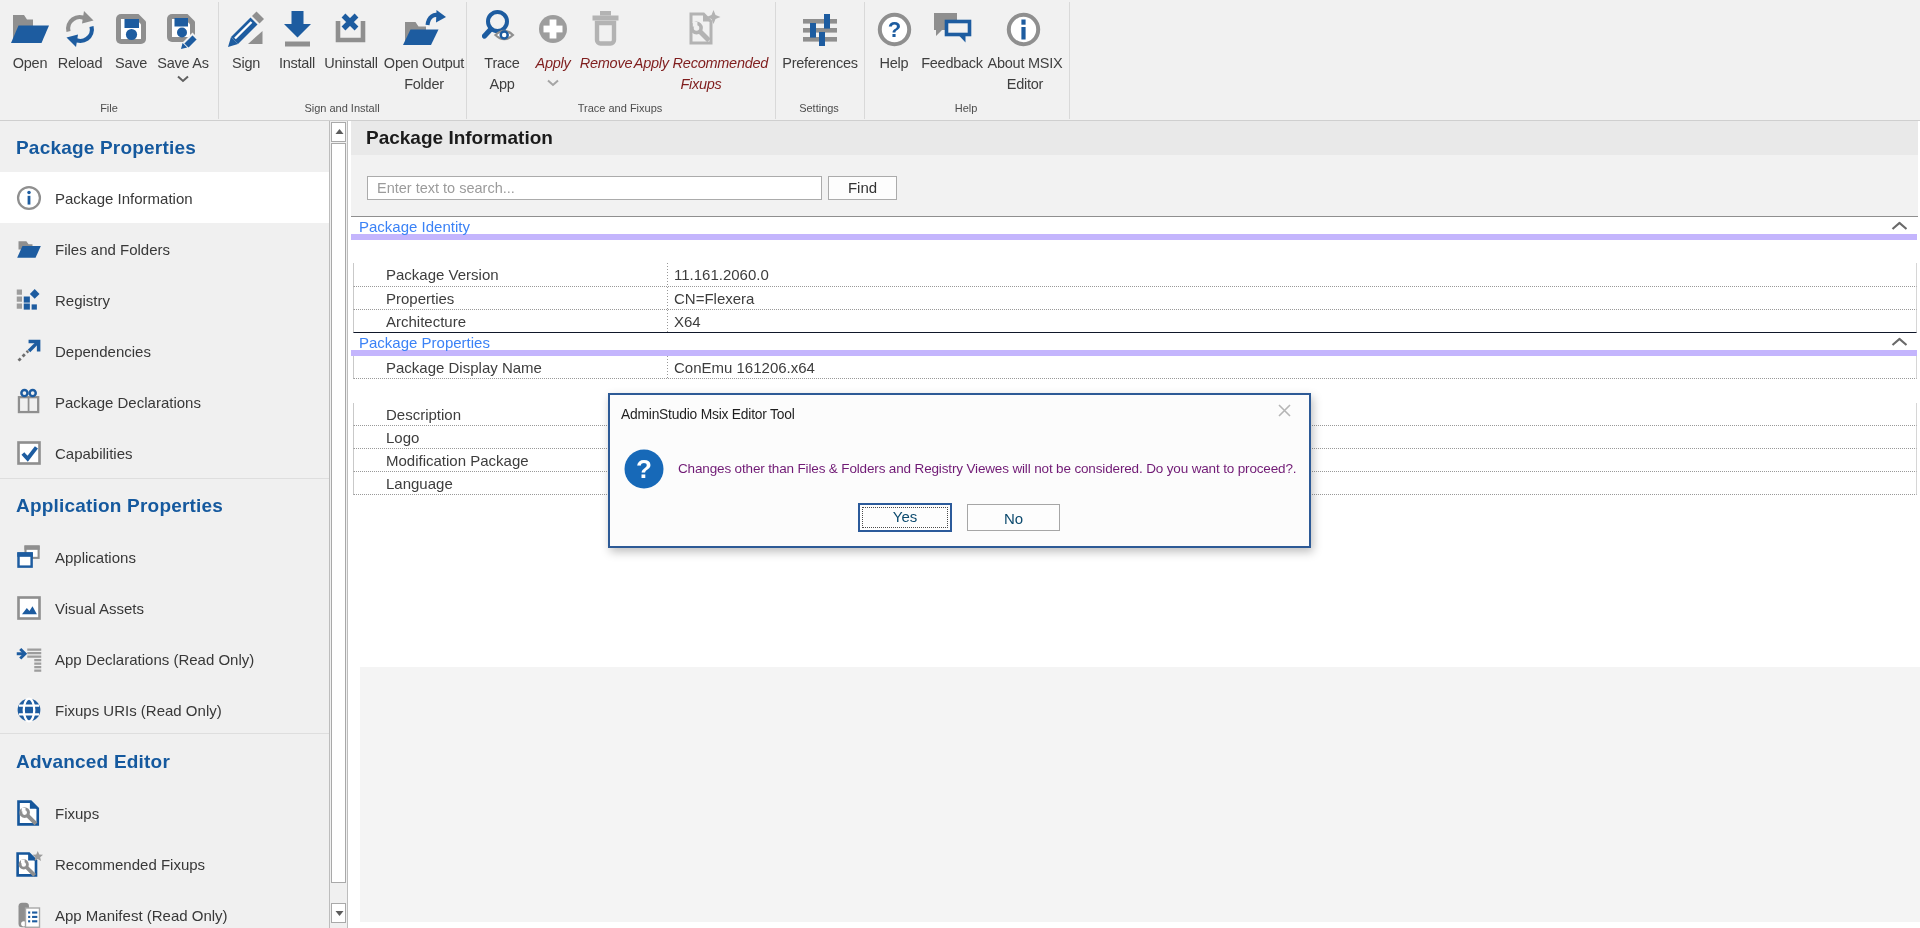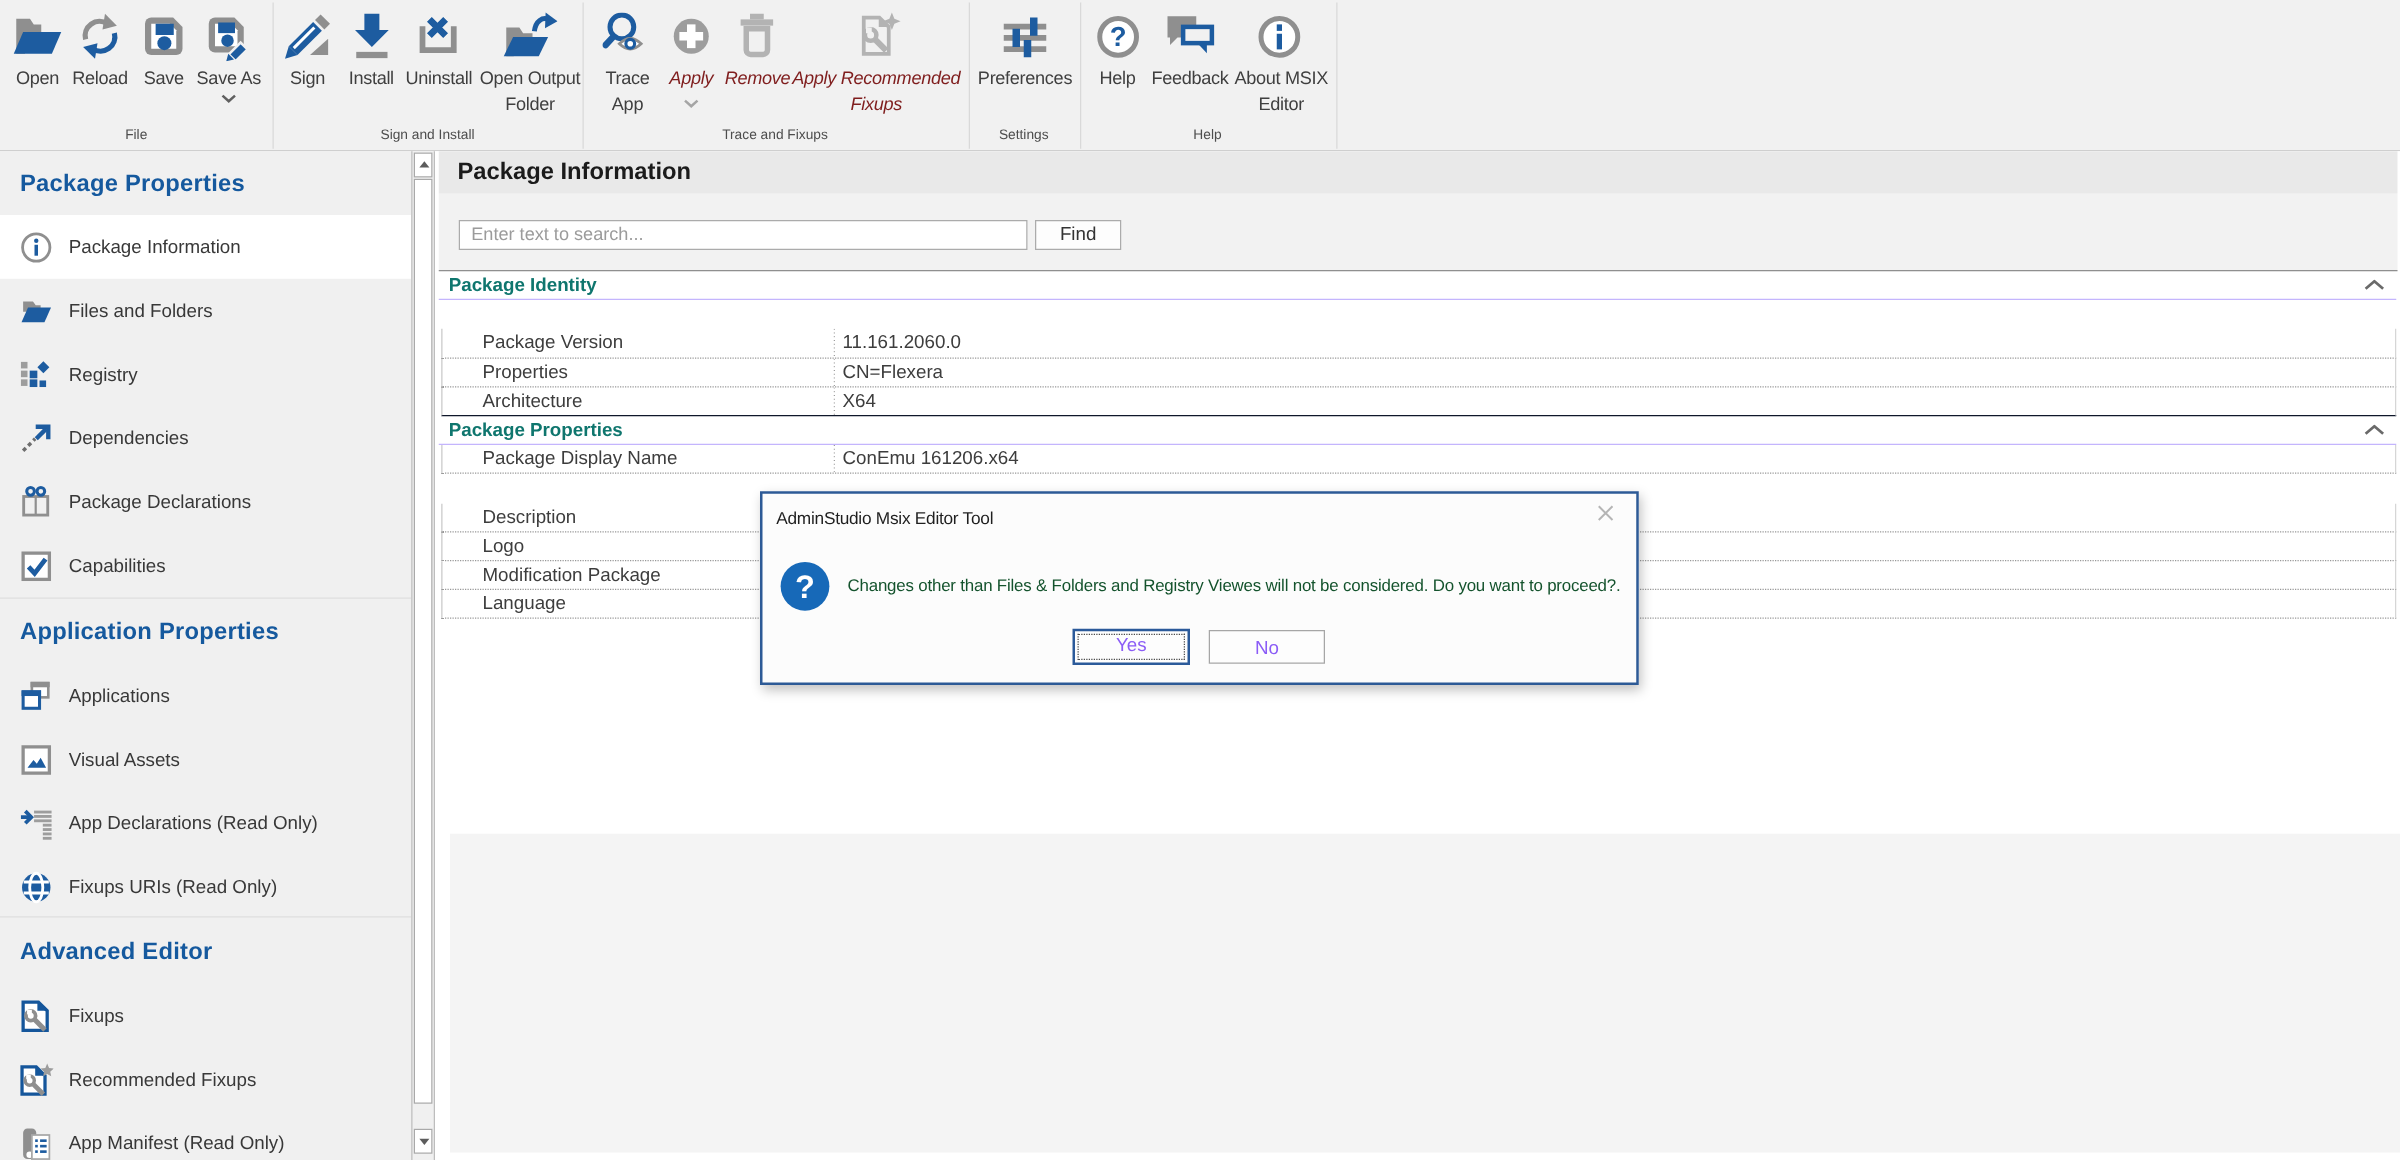--- a/index.html
+++ b/index.html
@@ -20,33 +20,33 @@
   #selband { position:absolute; left:0; top:51px; width:329px; height:51px; background:#fff; }
   #sbar { position:absolute; left:329px; top:121px; width:19px; height:807px; background:#f0f0f0; border-left:1px solid #bdbdbd; border-right:1px solid #bdbdbd; }
   .sbtn { position:absolute; left:1px; width:15px; background:#fff; border:1px solid #a9a9a9; }
   #main { position:absolute; left:348px; top:121px; width:1572px; height:807px; background:#fff; }
   #titlestrip { position:absolute; left:3px; top:0; width:1567px; height:34px; background:#e9e9e9; }
   #titlestrip span { position:absolute; left:15px; top:6px; font-size:19px; font-weight:bold; color:#1b1b1b; }
   #searchstrip { position:absolute; left:3px; top:34px; width:1567px; height:62px; background:#f2f2f2; border-bottom:1px solid #8f8f8f; }
   #searchbox { position:absolute; left:16px; top:21px; width:455px; height:24px; background:#fff; border:1px solid #ababab; font-size:14.5px; color:#9b9b9b; line-height:22px; padding-left:9px; }
   #findbtn { position:absolute; left:477px; top:21px; width:69px; height:24px; background:#fdfdfd; border:1px solid #ababab; font-size:15px; color:#333; text-align:center; line-height:22px; }
   .trow { position:absolute; white-space:nowrap; }
-  .thead { left:3px; width:1566px; border-bottom:1px solid #c4b5fd; font-weight:bold; font-size:15px; color:#0f766e; }
+  .thead { left:3px; width:1566px; border-bottom:6px solid #c4b5fd; font-weight:normal; font-size:15px; color:#3b82f6; }
   .thead span { position:absolute; left:8px; top:50%; transform:translateY(-50%); }
   .tdata { left:5px; width:1564px; border-bottom:1px dotted #999; border-left:1px solid #c9c9c9; border-right:1px solid #d6d6d6; font-size:15px; color:#3d3d3d; }
   .tdata .lbl { position:absolute; left:32px; top:50%; transform:translateY(-50%); }
   .tdata .val { position:absolute; left:320px; top:50%; transform:translateY(-50%); }
   .tdata .vsep { position:absolute; left:313px; top:0; bottom:0; width:1px; background-image:linear-gradient(#999 1px, transparent 1px); background-size:1px 3px; }
   .chevron { position:absolute; right:9px; top:50%; transform:translateY(-50%); }
   #graypanel { position:absolute; left:12px; top:546px; width:1560px; height:255px; background:#f4f4f4; }
   #dialog { position:absolute; left:608px; top:393px; width:703px; height:155px; background:#fcfcfc; border:2px solid #2d5a96; box-shadow:2px 4px 9px rgba(0,0,0,0.25); }
   #dlgtitle { position:absolute; left:11px; top:12px; font-size:13.8px; letter-spacing:-0.2px; color:#1f1f1f; }
-  #dlgmsg { position:absolute; left:68px; top:65.5px; font-size:13.5px; letter-spacing:-0.15px; color:#14532d; white-space:nowrap; }
+  #dlgmsg { position:absolute; left:68px; top:65.5px; font-size:13.5px; letter-spacing:-0.15px; color:#701a75; white-space:nowrap; }
   #dlgx { position:absolute; right:18px; top:9px; }
-  .dbtn { position:absolute; font-size:15px; color:#8b5cf6; text-align:center; background:#fdfdfd; }
+  .dbtn { position:absolute; font-size:15px; color:#0c4a6e; text-align:center; background:#fdfdfd; }
   #btnyes { left:248px; top:108px; width:94px; height:29px; border:2px solid #2b5a9a; line-height:24px; }
   #btnyes .focus { position:absolute; left:2px; top:2px; right:2px; bottom:2px; border:1px dotted #4a4a4a; }
   #btnno { left:357px; top:109px; width:93px; height:27px; border:1px solid #a6a6a6; line-height:27px; }
 </style>
 </head>
 <body>
 <div id="toolbar">
 <div class="tsep" style="left:218px"></div>
 <div class="tsep" style="left:466px"></div>
 <div class="tsep" style="left:775px"></div>

